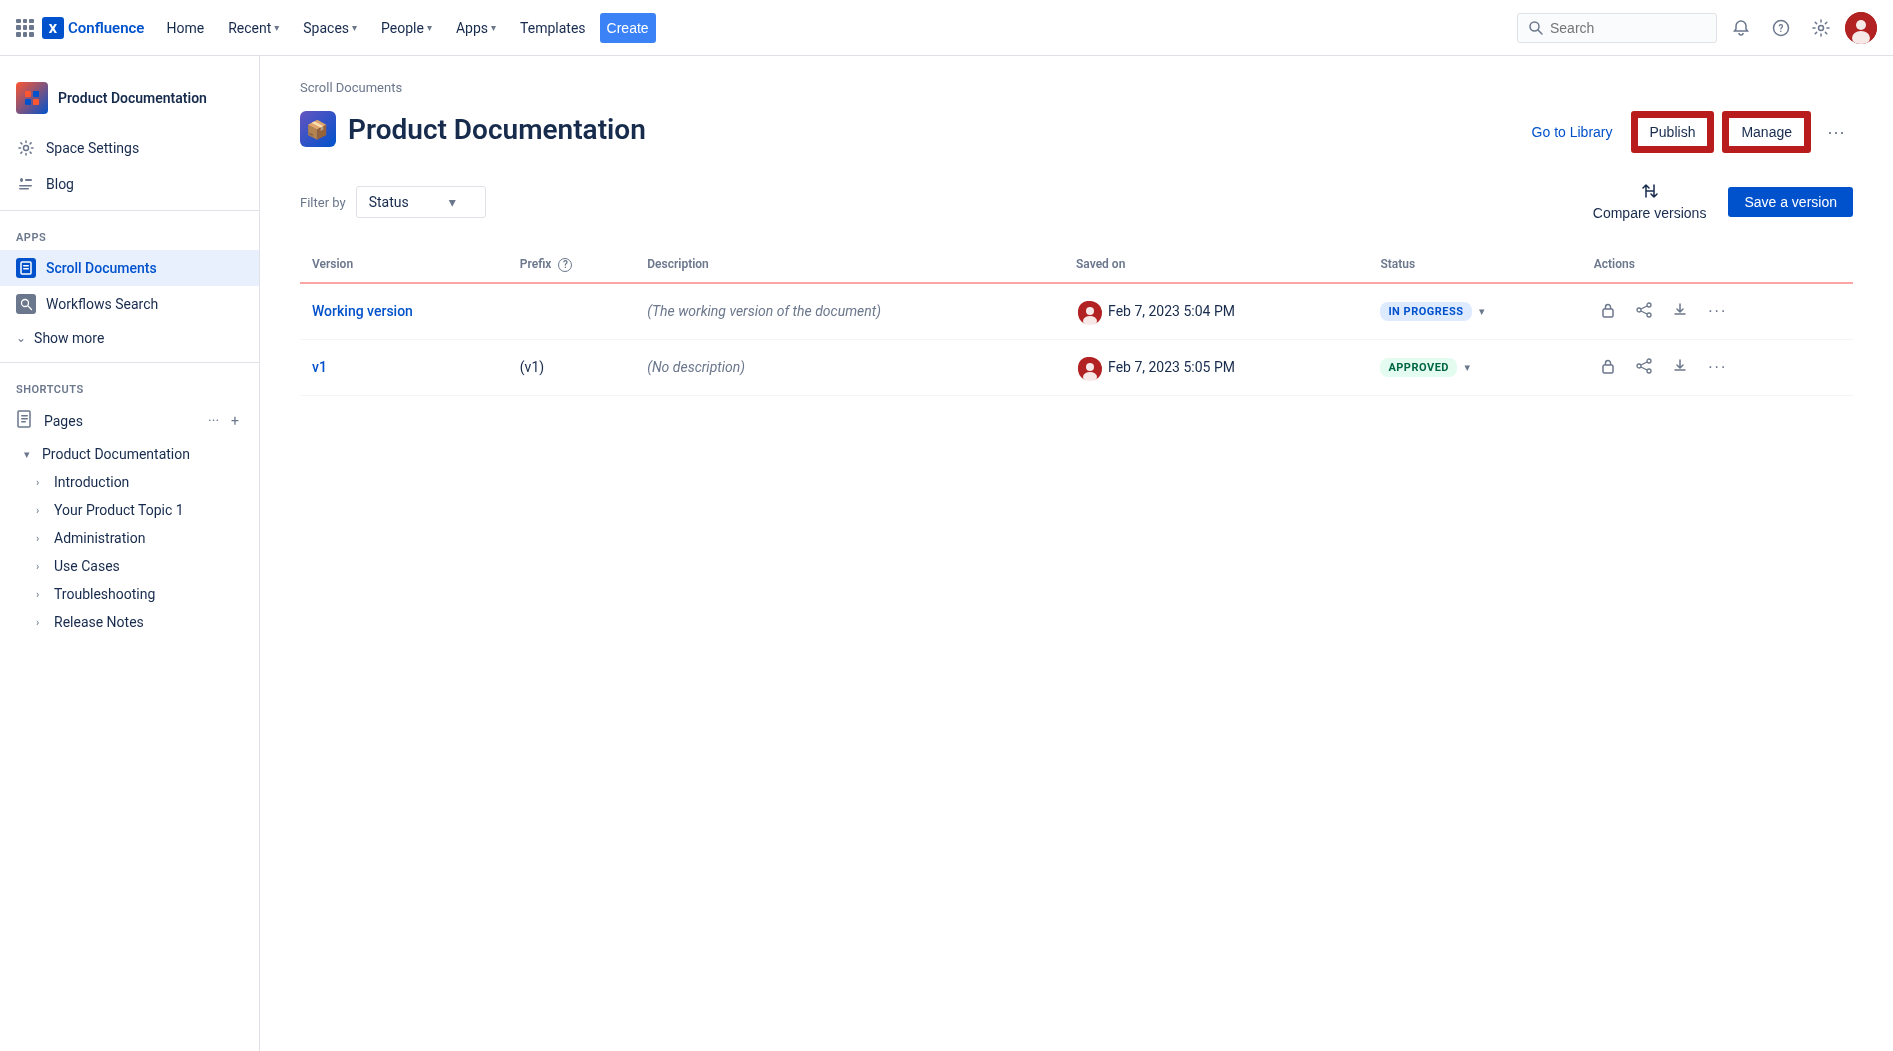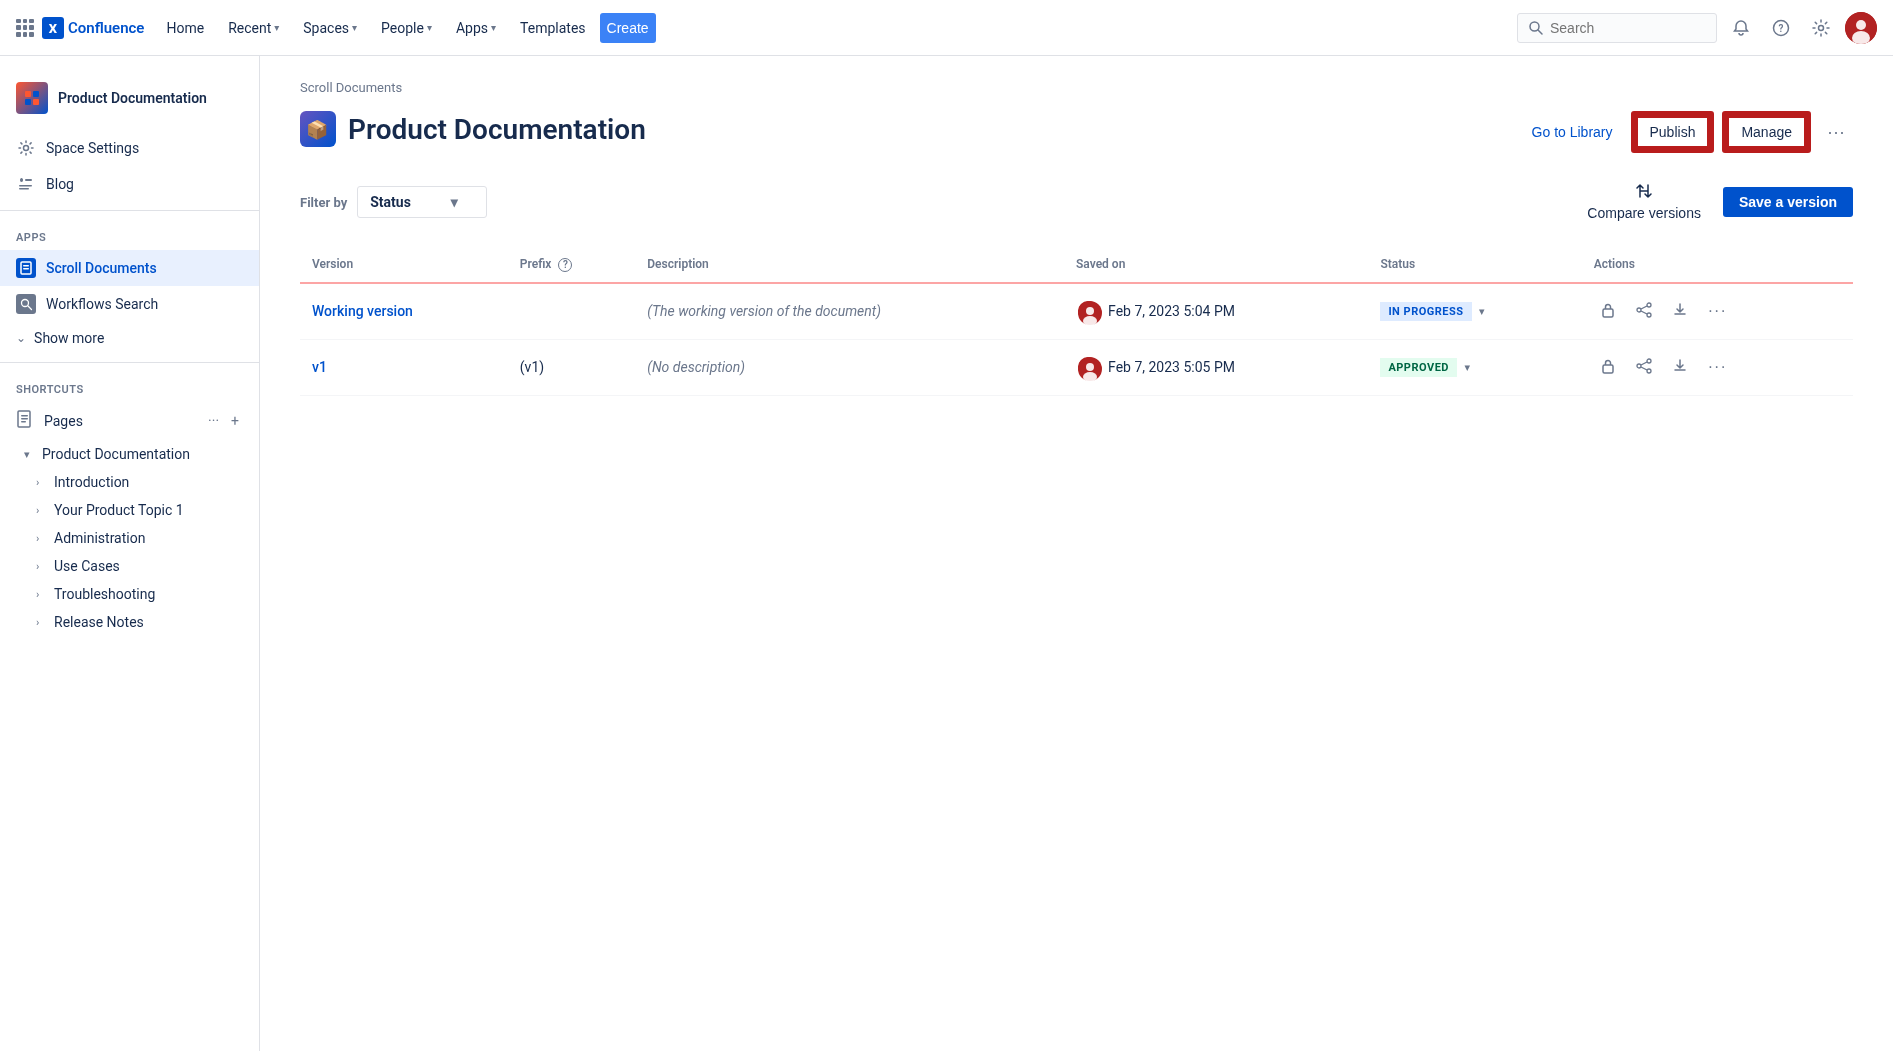--- a/index.html
+++ b/index.html
@@ -59,36 +59,36 @@
     .page-header-left { display: flex; align-items: center; gap: 12px; }
     .page-emoji { width: 36px; height: 36px; background: linear-gradient(135deg, #6554c0, #0052cc); border-radius: 6px; display: flex; align-items: center; justify-content: center; font-size: 18px; }
     .page-title { font-size: 28px; font-weight: 600; color: #172b4d; }
     .page-header-actions { display: flex; align-items: center; gap: 8px; }
     .btn-link { color: #0052cc; background: none; border: none; cursor: pointer; font-size: 14px; padding: 6px 10px; }
     .btn-outline { border: 7px solid #b91c1c; background: #fff; color: #172b4d; padding: 6px 12px; border-radius: 3px; cursor: pointer; font-size: 14px; }
     .btn-dots { border: none; background: none; color: #6b778c; font-size: 18px; cursor: pointer; padding: 4px 8px; border-radius: 3px; }
 
     
     .filter-row { display: flex; align-items: center; justify-content: space-between; margin-bottom: 20px; }
-    .filter-left { display: flex; align-items: center; gap: 10px; font-weight: bold; }
+    .filter-left { display: flex; align-items: center; gap: 10px; }
     .filter-label { font-size: 13px; color: #6b778c; }
     .filter-select { border: 1px solid #dfe1e6; border-radius: 3px; padding: 7px 12px; font-size: 14px; color: #172b4d; background: #fff; cursor: pointer; display: flex; align-items: center; gap: 40px; min-width: 130px; }
     .filter-right { display: flex; align-items: center; gap: 12px; }
     .btn-compare { display: flex; align-items: center; gap: 6px; border: none; background: none; color: #172b4d; cursor: pointer; font-size: 14px; padding: 6px 10px; border-radius: 3px; flex-direction: column; }
-    .btn-save { background: #0052cc; color: #fff; border: none; padding: 7px 16px; border-radius: 3px; font-size: 14px; font-weight: 700; cursor: pointer; }
+    .btn-save { background: #0052cc; color: #fff; border: none; padding: 7px 16px; border-radius: 3px; font-size: 14px; font-weight: 400; cursor: pointer; }
 
     
     .versions-table { width: 100%; border-collapse: collapse; }
     .versions-table th { text-align: left; padding: 10px 12px; font-size: 12px; font-weight: 600; color: #6b778c; border-bottom: 2px solid #fca5a5; }
     .versions-table td { padding: 14px 12px; border-bottom: 1px solid #f4f5f7; font-size: 14px; vertical-align: middle; }
     .version-link { color: #0052cc; cursor: pointer; font-weight: 500; }
     .description-italic { font-style: italic; color: #6b778c; }
     .saved-on { display: flex; align-items: center; gap: 8px; }
     .avatar-sm { width: 24px; height: 24px; border-radius: 50%; background: #b22222; border: 2px solid #fff; }
-    .status-badge { display: inline-flex; align-items: center; padding: 3px 8px; border-radius: 0; font-size: 11px; font-weight: 700; letter-spacing: 0.5px; text-align: center; }
+    .status-badge { display: inline-flex; align-items: center; padding: 3px 8px; border-radius: 8px; font-size: 11px; font-weight: 700; letter-spacing: 0.5px; text-align: center; }
     .status-badge.in-progress { background: #deebff; color: #0052cc; }
     .status-badge.approved { background: #e3fcef; color: #006644; }
     .actions-cell { display: flex; align-items: center; gap: 8px; }
     .action-btn { border: none; background: none; color: #6b778c; cursor: pointer; padding: 4px 6px; border-radius: 3px; font-size: 14px; }
     .chevron-down { font-size: 11px; color: #6b778c; cursor: pointer; margin-left: 4px; }
     .th-help { display: inline-flex; align-items: center; justify-content: center; width: 14px; height: 14px; border-radius: 50%; border: 1px solid #6b778c; font-size: 10px; color: #6b778c; cursor: pointer; margin-left: 4px; }
   </style>
 </head>
 <body>
 

